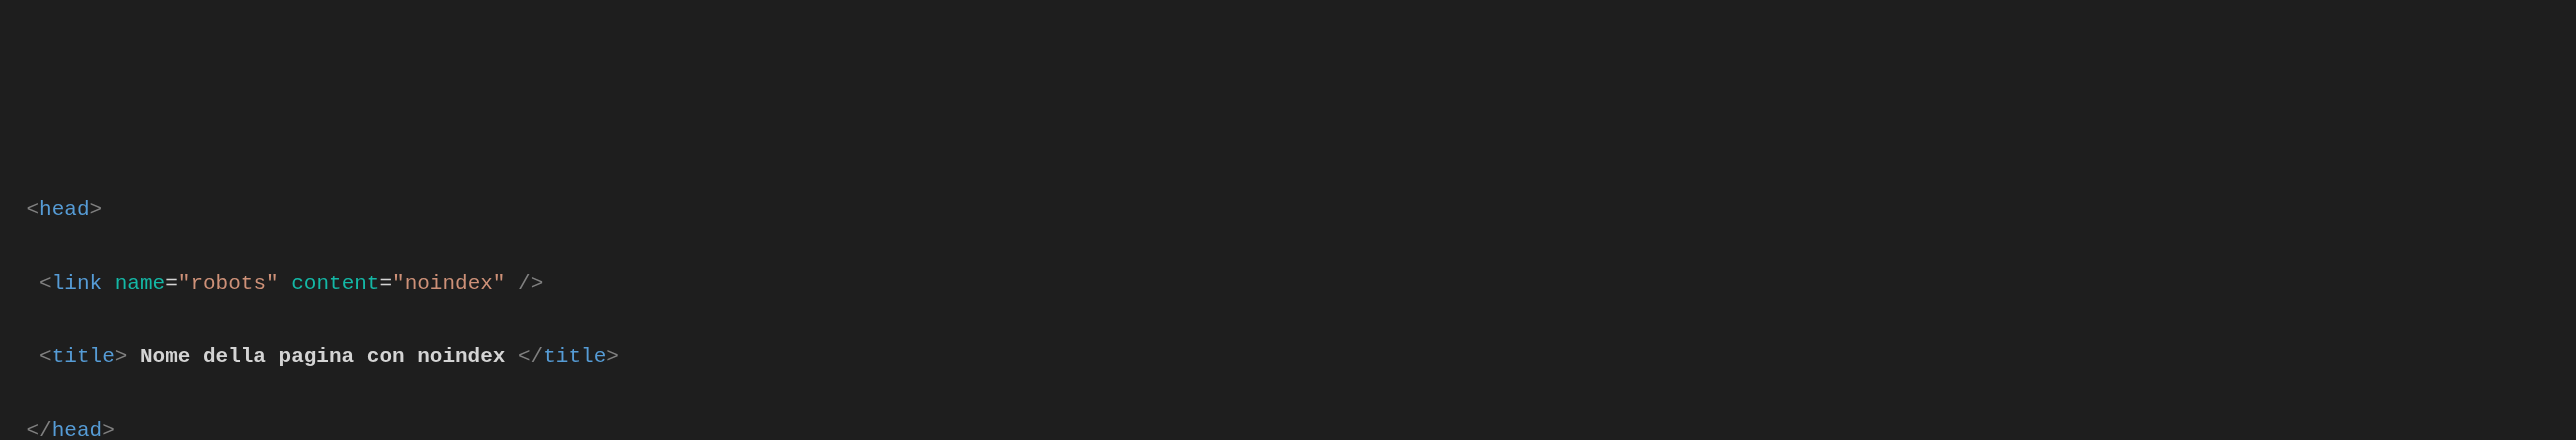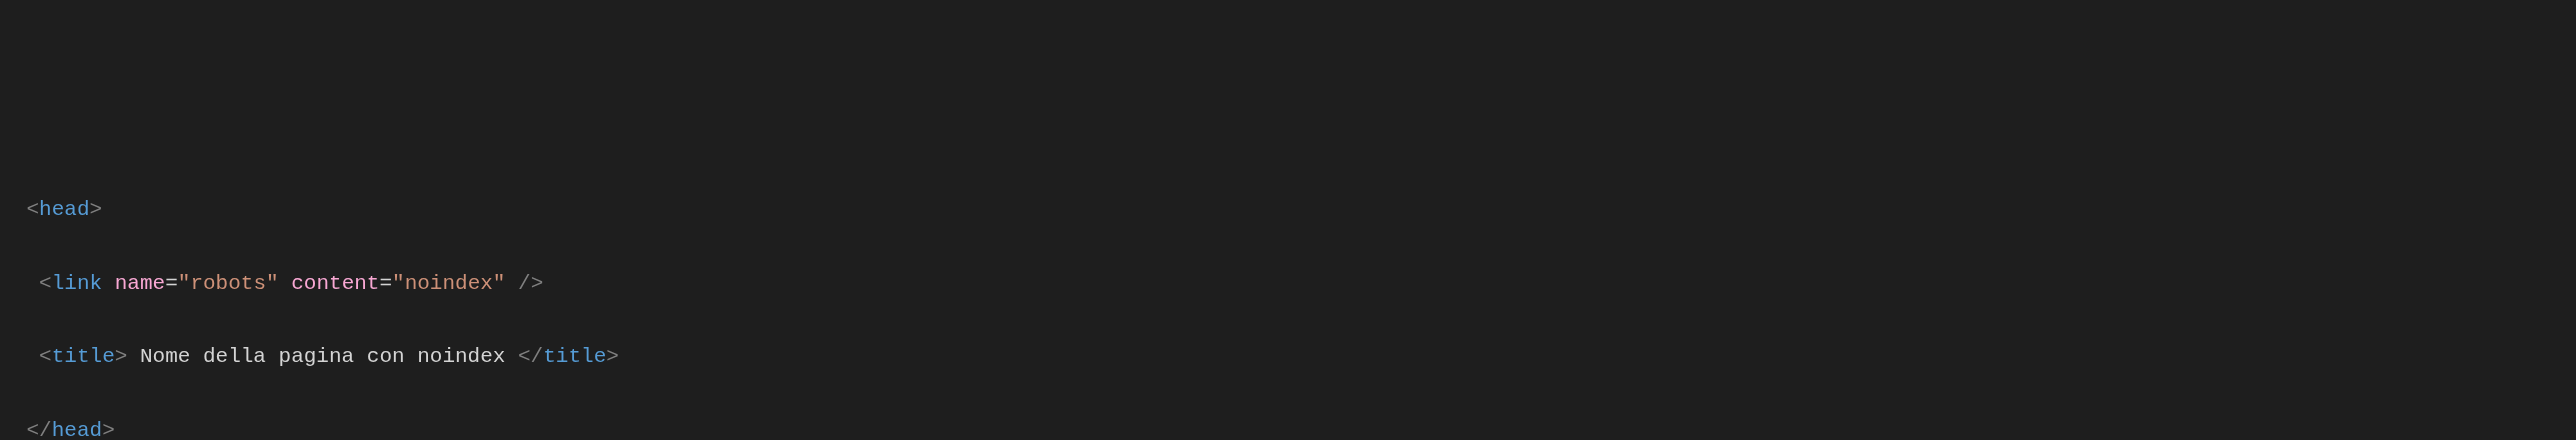--- a/index.html
+++ b/index.html
@@ -29,29 +29,30 @@
     
     .bracket {
       color: #808080;
     }
     
     .tag-name {
       color: #569cd6;
     }
     
     .attr-name {
-      color: #f9a8d4;
+      color: #14b8a6;
     }
     
     .attr-value {
       color: #ce9178;
     }
     
     .text-content {
       color: #d4d4d4;
+      font-weight: bold;
     }
     
     .equals {
       color: #d4d4d4;
     }
   </style>
 </head>
 <body>
 
 

